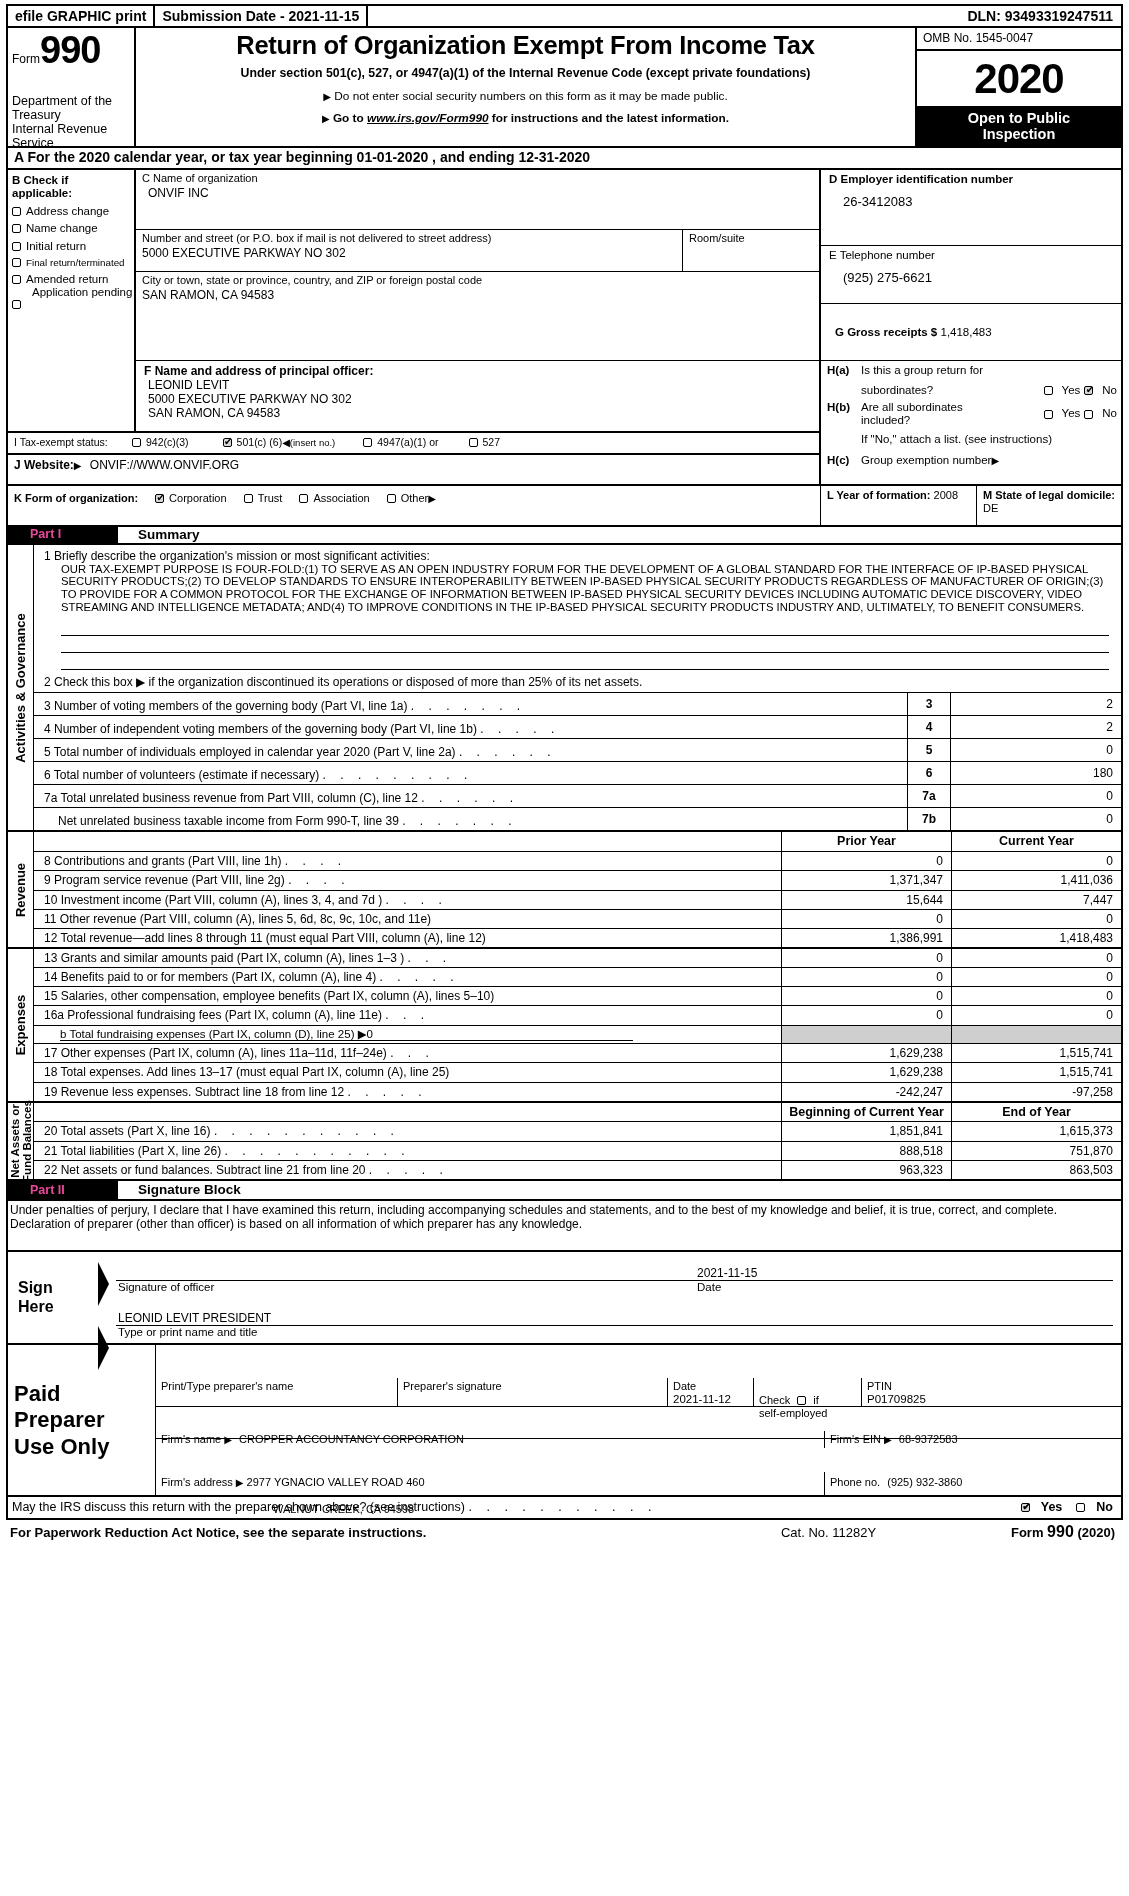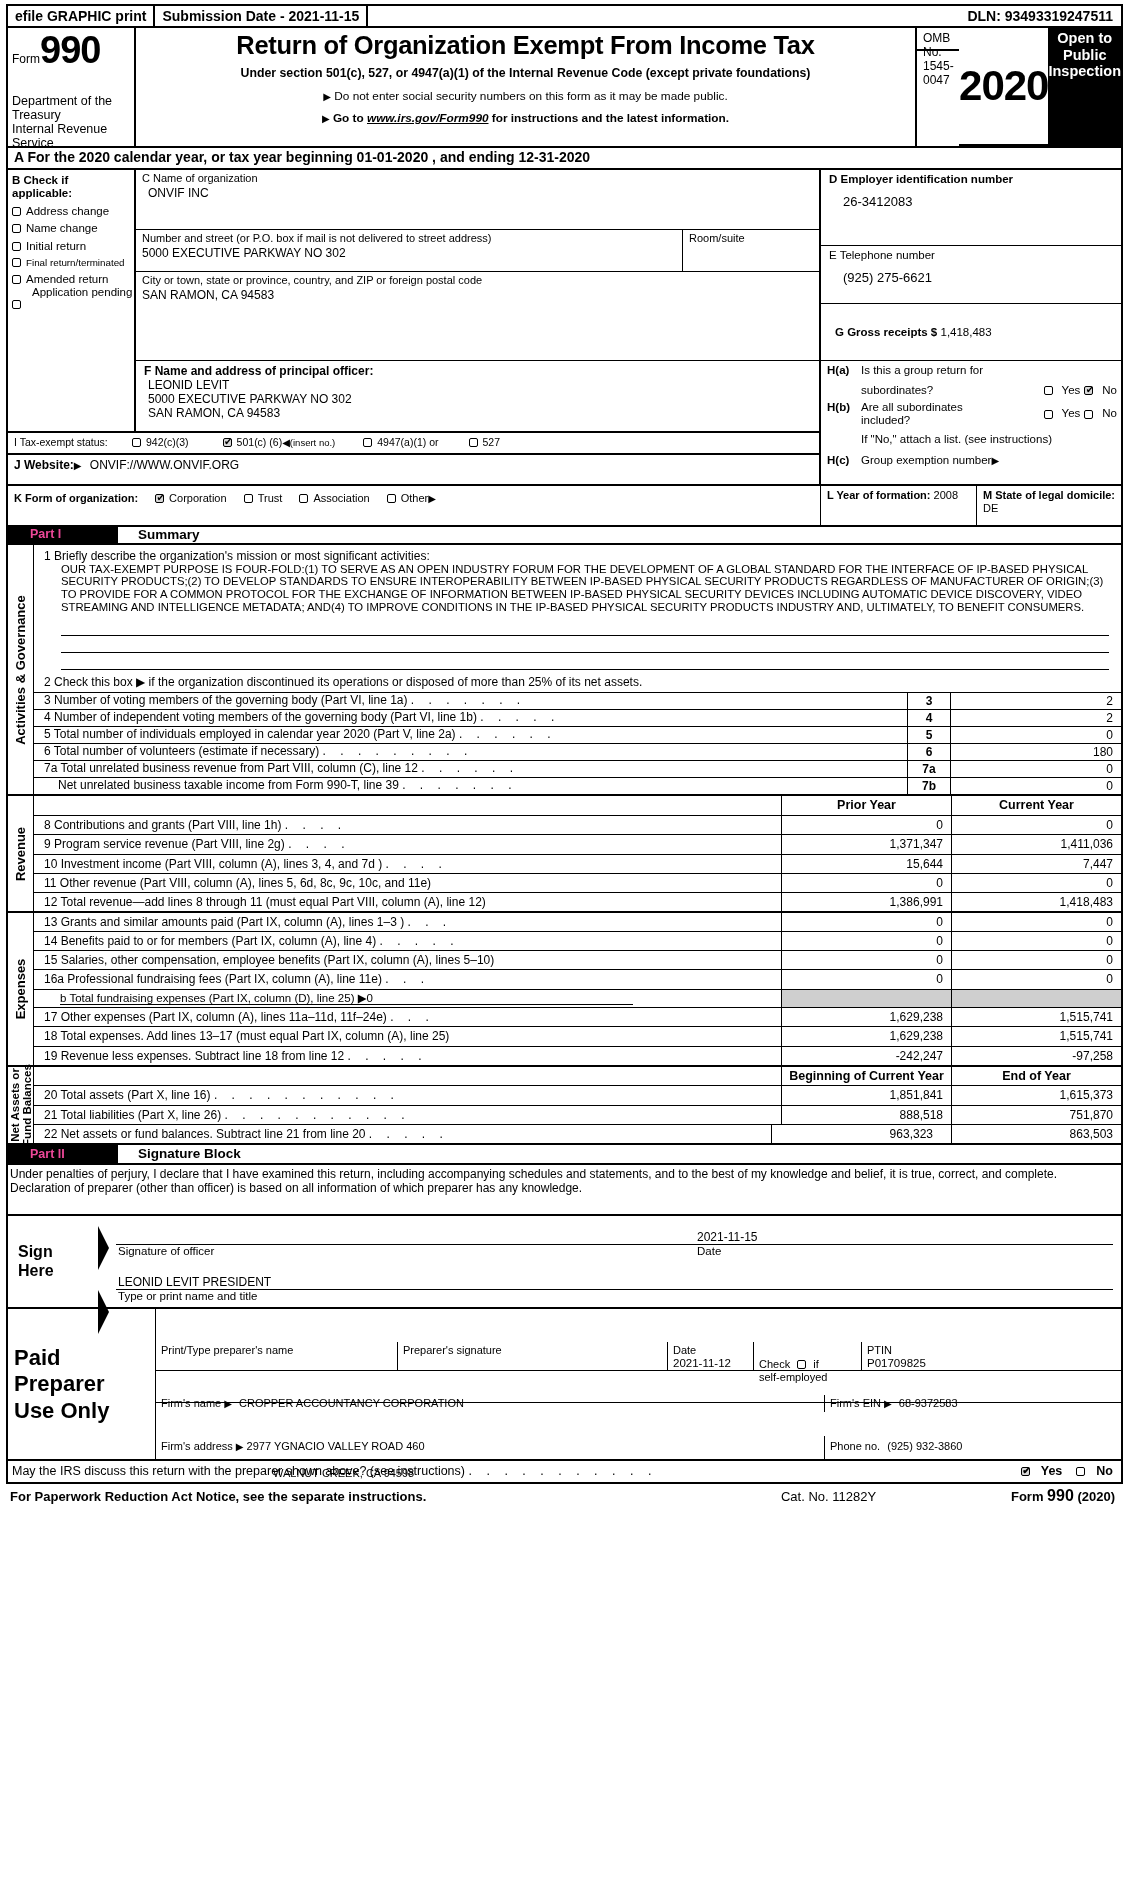--- a/index.html
+++ b/index.html
@@ -24,21 +24,21 @@
   .mh-form-line { display:flex; align-items:baseline; }
   .mh-form-label { font-size:12px; }
   .mh-990 { font-size:38px; font-weight:bold; letter-spacing:-1px; line-height:0.95; }
   .mh-dept { position:absolute; bottom:-4px; left:4px; font-size:12.5px; line-height:1.12; }
   .mh-mid { flex:1; border-right:2px solid #000; text-align:center; padding-top:3px; }
   .mh-title { font-size:25.5px; font-weight:bold; letter-spacing:-0.3px; line-height:1.1; }
   .mh-sub { font-size:12.3px; font-weight:bold; margin-top:7px; }
   .mh-bullet { font-size:11.8px; margin-top:9px; }
   .mh-bullet b { font-weight:bold; }
   .mh-bullet i u { font-style:italic; font-weight:bold; }
-  .mh-right { width:204px; display:flex; }
+  .mh-right { width:204px; display:flex; flex-direction:column; }
   .mh-omb { font-size:12px; padding:3px 0 0 6px; border-bottom:2px solid #000; height:23px;}
   .mh-year { font-size:42px; font-weight:bold; text-align:center; letter-spacing:-1px;
              border-bottom:2px solid #000; flex:1; display:flex; align-items:center; justify-content:center; }
   .mh-open { background:#000; color:#fff; text-align:center; font-weight:bold; font-size:14.5px;
              padding:2px 0 3px 0; line-height:1.15; }
 
   
   .lineA { border-left:2px solid #000; border-right:2px solid #000; border-bottom:2px solid #000;
            font-size:14px; font-weight:bold; padding:1px 0 2px 6px; }
 
@@ -100,21 +100,21 @@
 
   .mission { padding:4px 0 0 0; }
   .mis-l1 { font-size:12px; padding-left:26px; text-indent:-16px; }
   .mis-p { font-size:11.3px; padding-left:27px; line-height:1.12; }
   .mis-rules { padding:6px 12px 0 27px; }
   .mis-rules div { border-bottom:1px solid #000; height:17px; }
 
   .l2 { font-size:12px; padding:5px 0 2px 26px; text-indent:-16px; border-bottom:1.5px solid #000;}
 
   .gridrow { display:flex; border-bottom:1.5px solid #000; align-items:stretch; }
-  .gl { flex:1; font-size:12px; padding:0 0 2px 26px; text-indent:-16px; }
+  .gl { flex:1; font-size:12px; padding:6px 0 2px 26px; text-indent:-16px; }
   .gnum { width:44px; border-left:1.5px solid #000; border-right:1.5px solid #000;
           font-weight:bold; font-size:12px; display:flex; align-items:center; justify-content:center; }
   .gval { width:170px; font-size:12px; display:flex; align-items:center; justify-content:flex-end; padding-right:8px; }
   .dots { letter-spacing:5.5px; }
 
   .thead { display:flex; border-bottom:1.5px solid #000; border-top:2px solid #000;}
   .thead .sp { flex:1; }
   .thead .c { width:170px; border-left:1.5px solid #000; text-align:center; font-weight:bold;
               font-size:12.5px; padding:2px 0; }
   .rrow { display:flex; border-bottom:1.5px solid #000; }
@@ -498,21 +498,21 @@
       <div class="rrow">
         <div class="lab"><span>20 Total assets (Part X, line 16)</span> <span class="dots">. . . . . . . . . . .</span></div>
         <div class="c">1,851,841</div>
         <div class="c">1,615,373</div>
       </div>
       <div class="rrow">
         <div class="lab"><span>21 Total liabilities (Part X, line 26)</span> <span class="dots">. . . . . . . . . . .</span></div>
         <div class="c">888,518</div>
         <div class="c">751,870</div>
       </div>
-      <div class="rrow" style="border-bottom:none;gap:10px;">
+      <div class="rrow" style="border-bottom:none;">
         <div class="lab"><span>22 Net assets or fund balances. Subtract line 21 from line 20</span> <span class="dots">. . . . .</span></div>
         <div class="c">963,323</div>
         <div class="c">863,503</div>
       </div>
     </div>
   </div>
 
   <div class="part" style="border-top:none;">
     <div class="part-tag">Part II</div>
     <div class="part-name">Signature Block</div>

